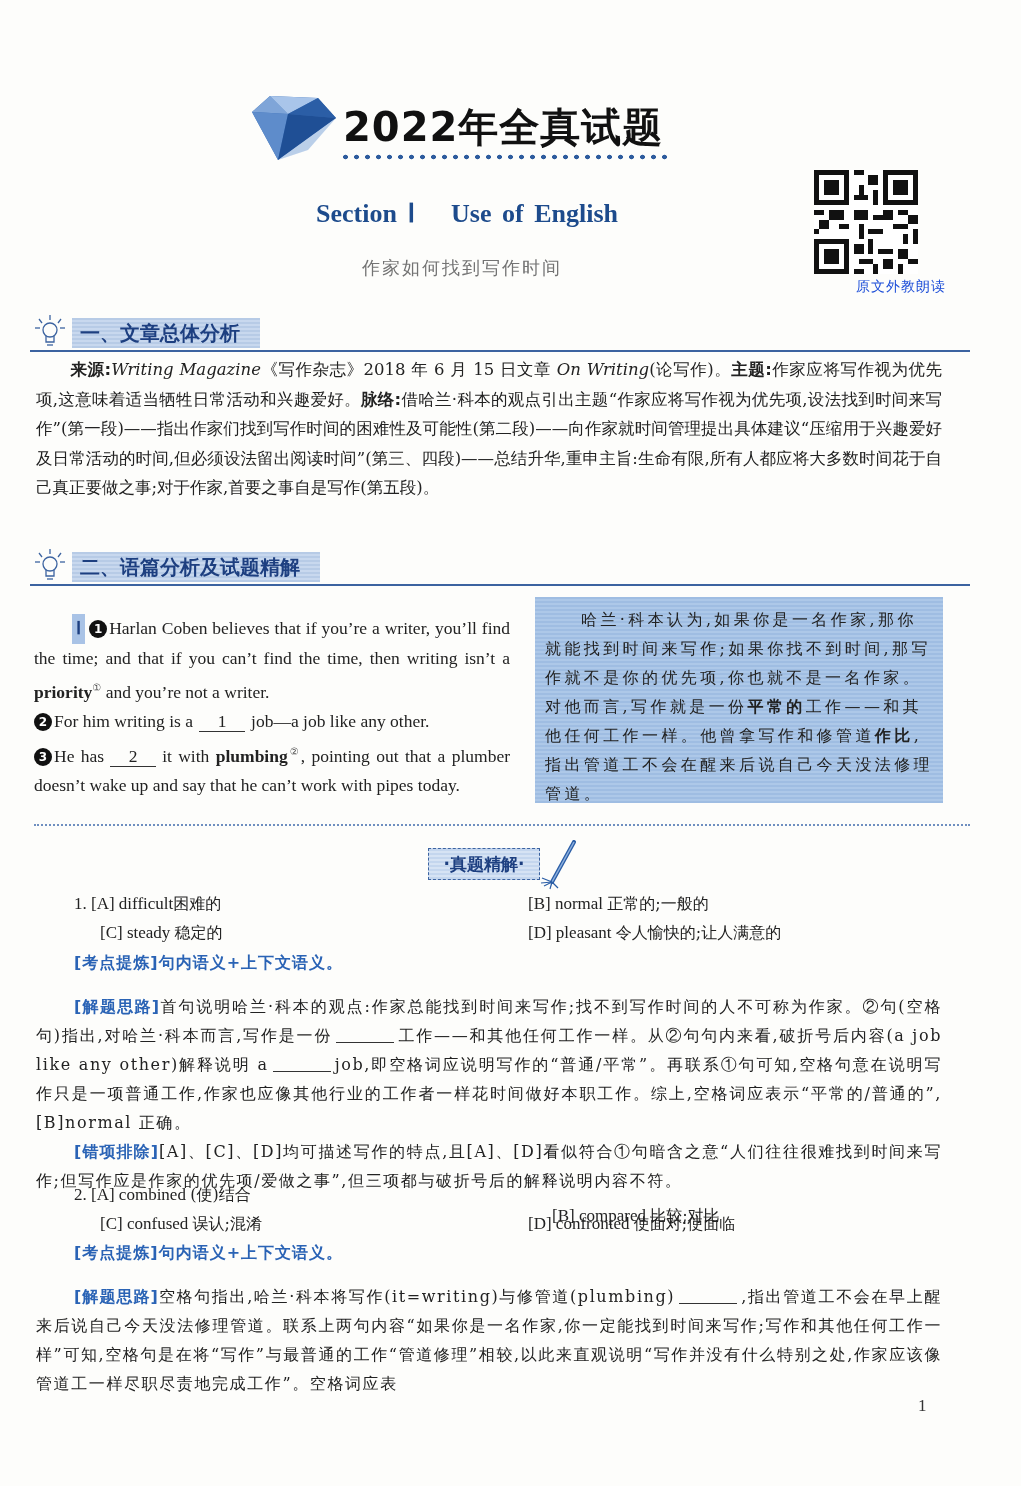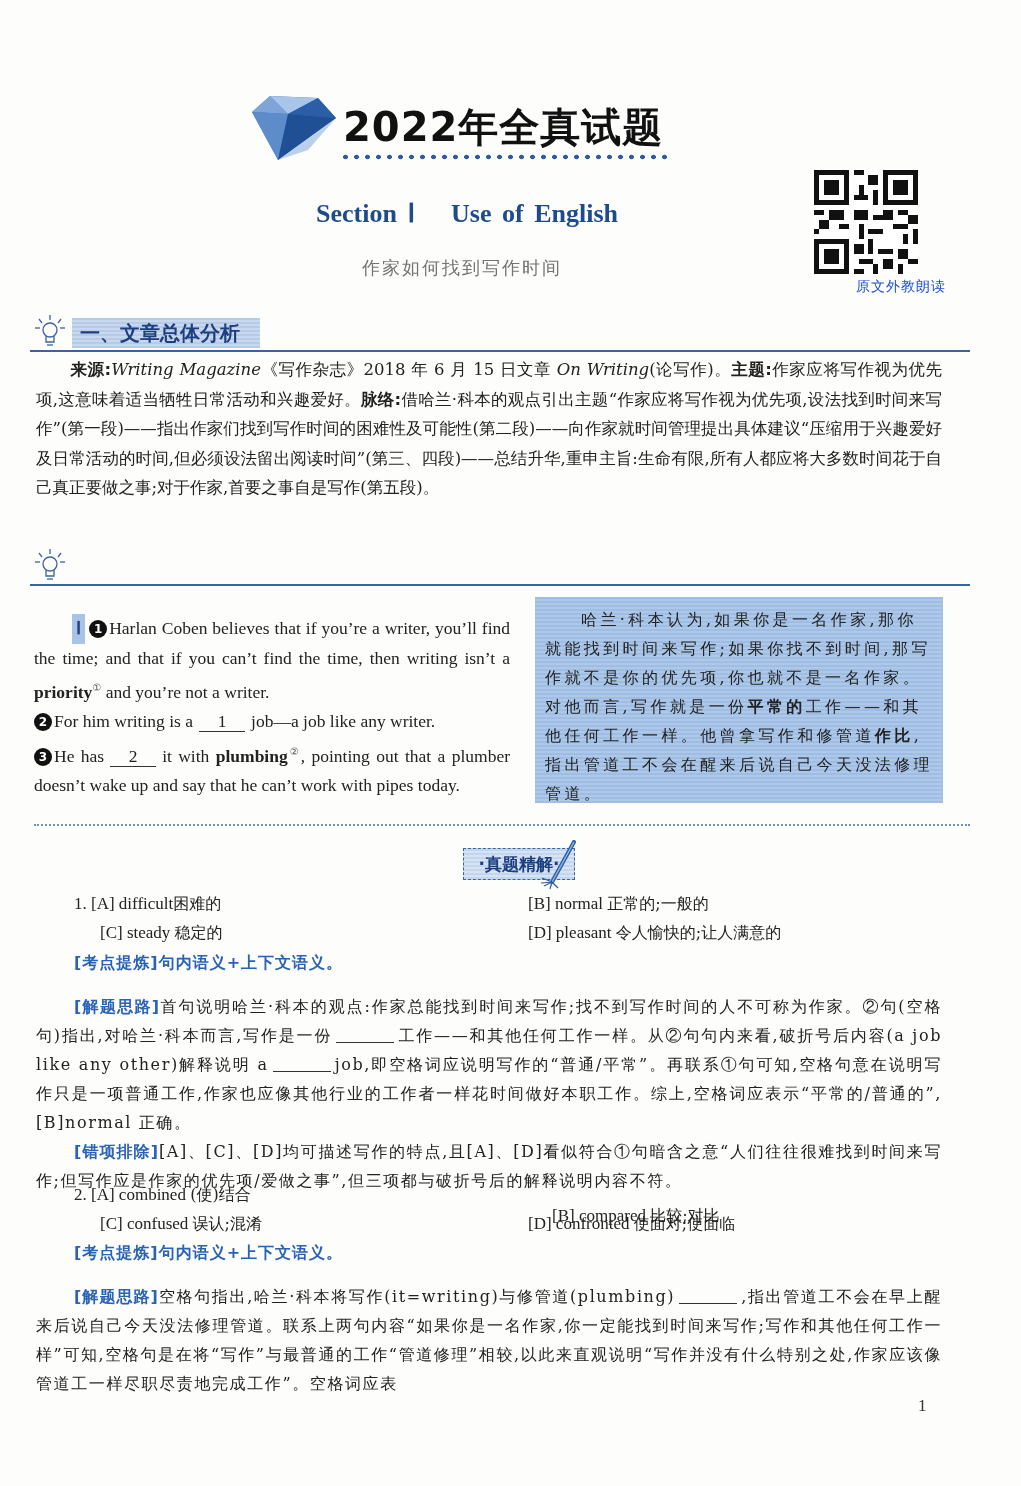--- a/index.html
+++ b/index.html
@@ -49,21 +49,21 @@
     background: repeating-linear-gradient(0deg, #9fbde2 0 2px, #adc8e8 2px 4px);
     font-family: "DejaVu Serif", serif; font-size: 16px; line-height: 29px; color: #222; letter-spacing: 3.4px; }
   .translation .indent { display: inline-block; width: 36px; }
   .translation b { font-weight: bold; }
 
   .dotted-rule { left: 34px; top: 824px; width: 936px; height: 0; border-top: 2px dotted #6f8fc0; }
 
   
   .badge { left: 428px; top: 848px; width: 112px; height: 32px; border: 1px dashed #3c63a0;
     background: repeating-linear-gradient(0deg, #c4d6ee 0 2px, #d6e3f4 2px 4px);
-    font-family: "DejaVu Sans", sans-serif; font-weight: bold; color: #1d3f80; font-size: 17px; text-align: center; line-height: 30px; margin-left: 35px; }
+    font-family: "DejaVu Sans", sans-serif; font-weight: bold; color: #1d3f80; font-size: 17px; text-align: center; line-height: 30px; }
   .pen { left: 540px; top: 840px; width: 40px; height: 50px; }
 
   
   .q { font-family: "Liberation Serif", serif; font-size: 17px; color: #222; }
   .q .cn { font-family: "DejaVu Serif", serif; font-size: 16px; }
   .label-line { left: 74px; font-family: "DejaVu Sans", sans-serif; font-weight: bold; color: #2a63b5; font-size: 16px; letter-spacing: 1px; }
 
   .analysis { left: 36px; width: 906px; font-size: 16px; line-height: 29px; color: #222; text-align: justify; letter-spacing: 1.6px; font-family: "DejaVu Serif", serif; margin-top: 11px; }
   .analysis .lead { display: inline-block; width: 38px; }
   .analysis .lbl { font-family: "DejaVu Sans", sans-serif; font-weight: bold; color: #2a63b5; letter-spacing: 1px; }
@@ -170,26 +170,27 @@
       <line x1="16" y1="1" x2="16" y2="6"></line>
         <line x1="5" y1="5" x2="8" y2="9"></line>
         <line x1="27" y1="5" x2="24" y2="9"></line>
       <line x1="1" y1="14" x2="6" y2="14"></line>
         <line x1="26" y1="14" x2="31" y2="14"></line>
       <circle cx="16" cy="16" r="7"></circle>
         <path d="M12 22 L12 28 L20 28 L20 22"></path>
         <line x1="13" y1="31" x2="19" y2="31"></line>
     </g>
   </svg>
+  <div class="bar">二、语篇分析及试题精解</div>
   <div class="rule"></div>
 </div>
 
 <div class="abs passage">
   <span class="roman-box">Ⅰ</span><span class="circ">1</span><span>Harlan Coben believes that if you’re a writer, you’ll find the time; and that if you can’t find the time, then writing isn’t a </span><b>priority</b><sup>①</sup><span> and you’re not a writer.</span>
-  <br><span class="circ">2</span><span>For him writing is a</span><span class="blank">1</span><span>job—a job like any writer.</span>
+  <br><span class="circ">2</span><span>For him writing is a</span><span class="blank">1</span><span>job—a job like any other.</span>
   <br><span class="circ">3</span><span>He has</span><span class="blank">2</span><span>it with </span><b>plumbing</b><sup>②</sup><span>, pointing out that a plumber doesn’t wake up and say that he can’t work with pipes today.</span>
 </div>
 
 <div class="abs translation">
   <span class="indent"></span><span>哈兰·科本认为,如果你是一名作家,那你就能找到时间来写作;如果你找不到时间,那写作就不是你的优先项,你也就不是一名作家。对他而言,写作就是一份</span><b>平常的</b><span>工作——和其他任何工作一样。他曾拿写作和修管道</span><b>作比</b><span>,指出管道工不会在醒来后说自己今天没法修理管道。</span>
 </div>
 
 <div class="abs dotted-rule"></div>
 
 <div class="abs badge">·真题精解·</div>

